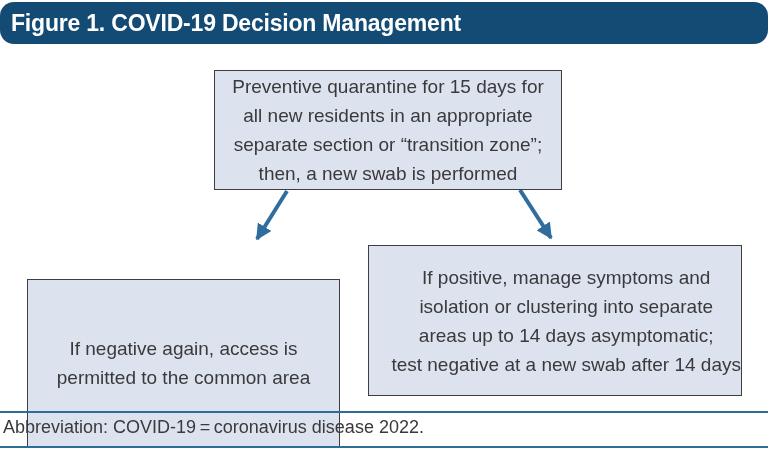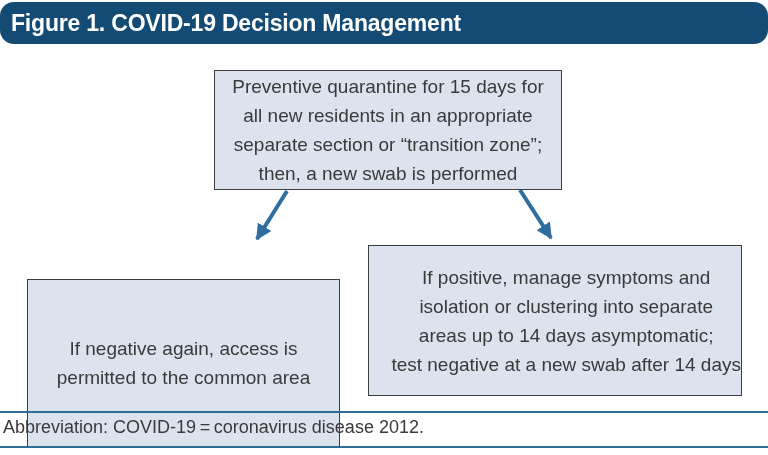--- a/index.html
+++ b/index.html
@@ -104,17 +104,17 @@
 
   <div class="flow-box box-right">
     <span class="box-text">If positive, manage symptoms and
 isolation or clustering into separate
 areas up to 14 days asymptomatic;
 test negative at a new swab after 14 days</span>
   </div>
 
   <div class="rule rule-top"></div>
 
-  <div class="footnote">Abbreviation: COVID-19 = coronavirus disease 2012.</div>
+  <div class="footnote">Abbreviation: COVID-19 = coronavirus disease 2022.</div>
 
   <div class="rule rule-bottom"></div>
 
 </div>
 
 </body></html>

